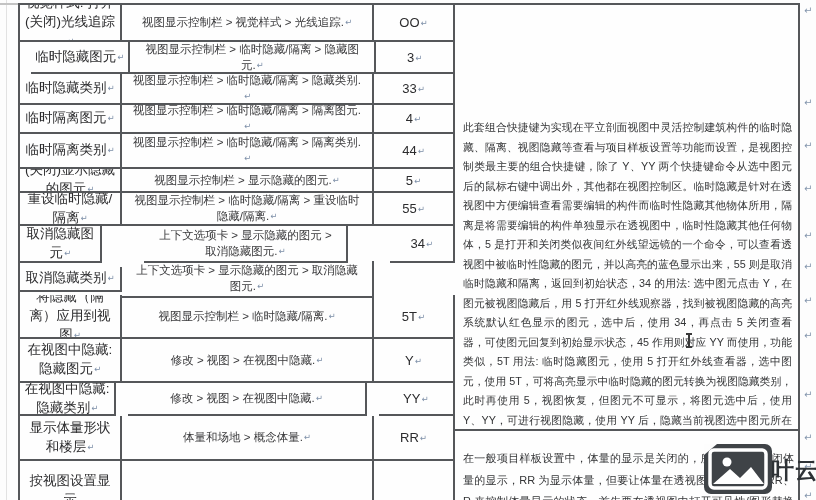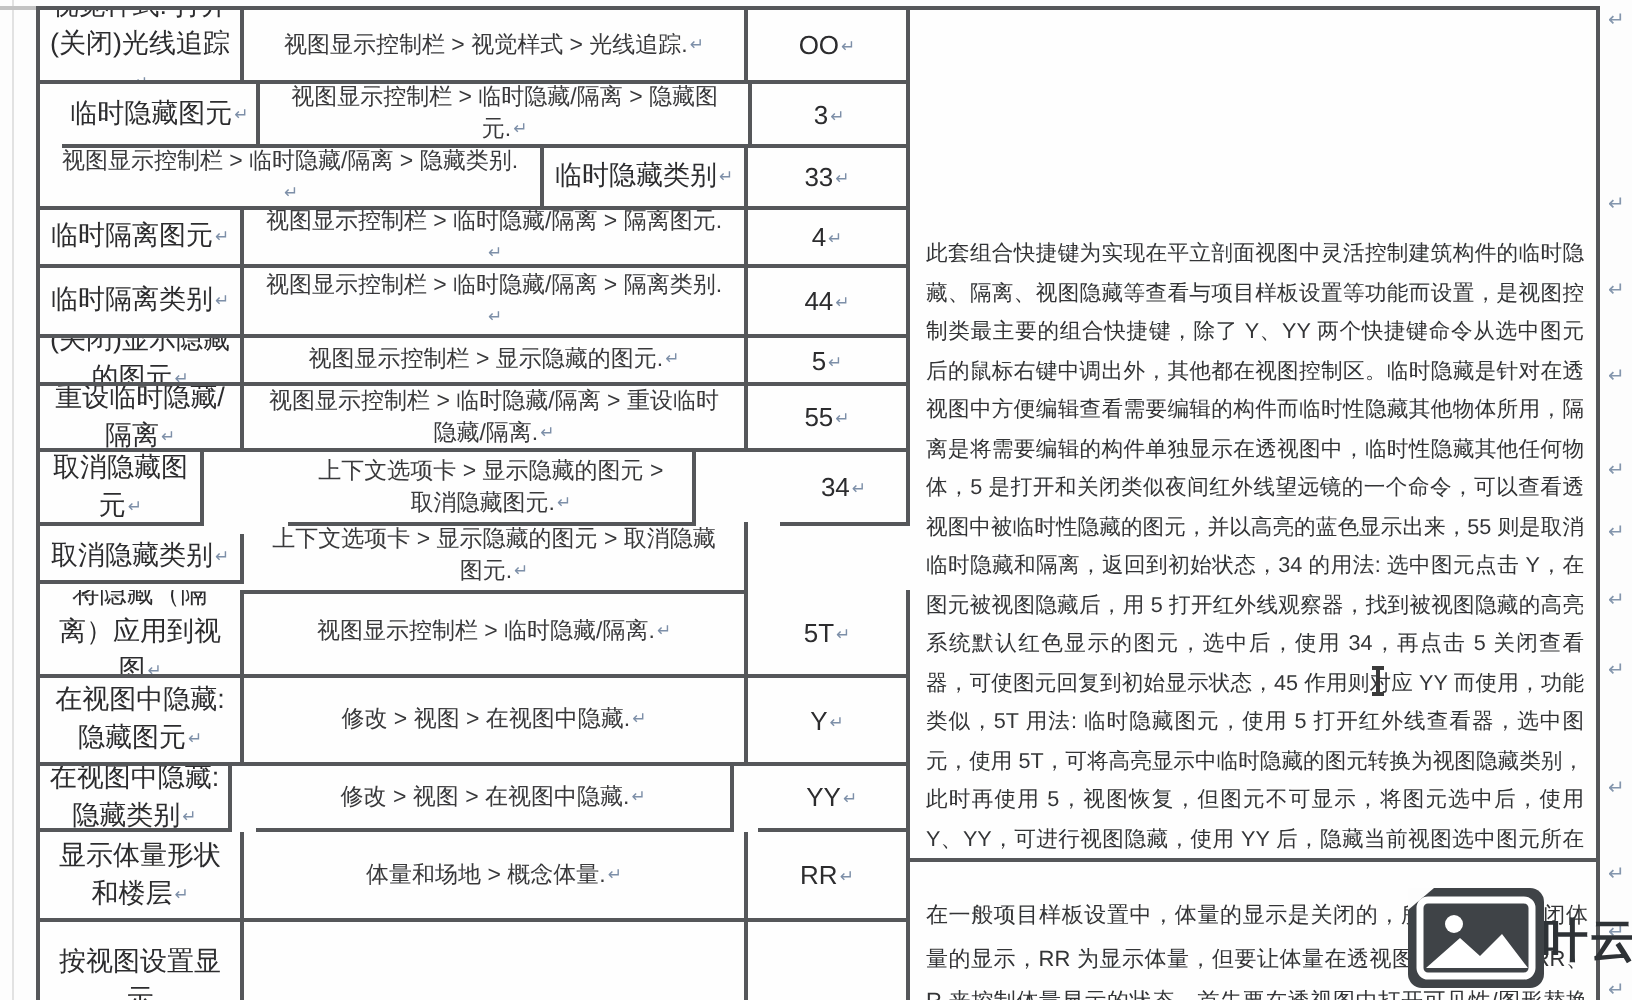--- a/index.html
+++ b/index.html
@@ -72,25 +72,25 @@
             <span>临时隐藏图元<span class="ret">↵</span></span>
           </div>
           <div class="t-cell c-path">
             <span>视图显示控制栏 &gt; 临时隐藏/隔离 &gt; 隐藏图元.<span class="ret">↵</span></span>
           </div>
           <div class="t-cell c-key">
             <span>3<span class="ret">↵</span></span>
           </div>
         </div>
         <div class="t-row" style="height: 31px;">
+          <div class="t-cell c-label">
+            <span>临时隐藏类别<span class="ret">↵</span></span>
+          </div>
           <div class="t-cell c-path">
             <span>视图显示控制栏 &gt; 临时隐藏/隔离 &gt; 隐藏类别.<span class="ret">↵</span></span>
-          </div>
-          <div class="t-cell c-label">
-            <span>临时隐藏类别<span class="ret">↵</span></span>
           </div>
           <div class="t-cell c-key">
             <span>33<span class="ret">↵</span></span>
           </div>
         </div>
         <div class="t-row" style="height: 29px;">
           <div class="t-cell c-label">
             <span>临时隔离图元<span class="ret">↵</span></span>
           </div>
           <div class="t-cell c-path">

